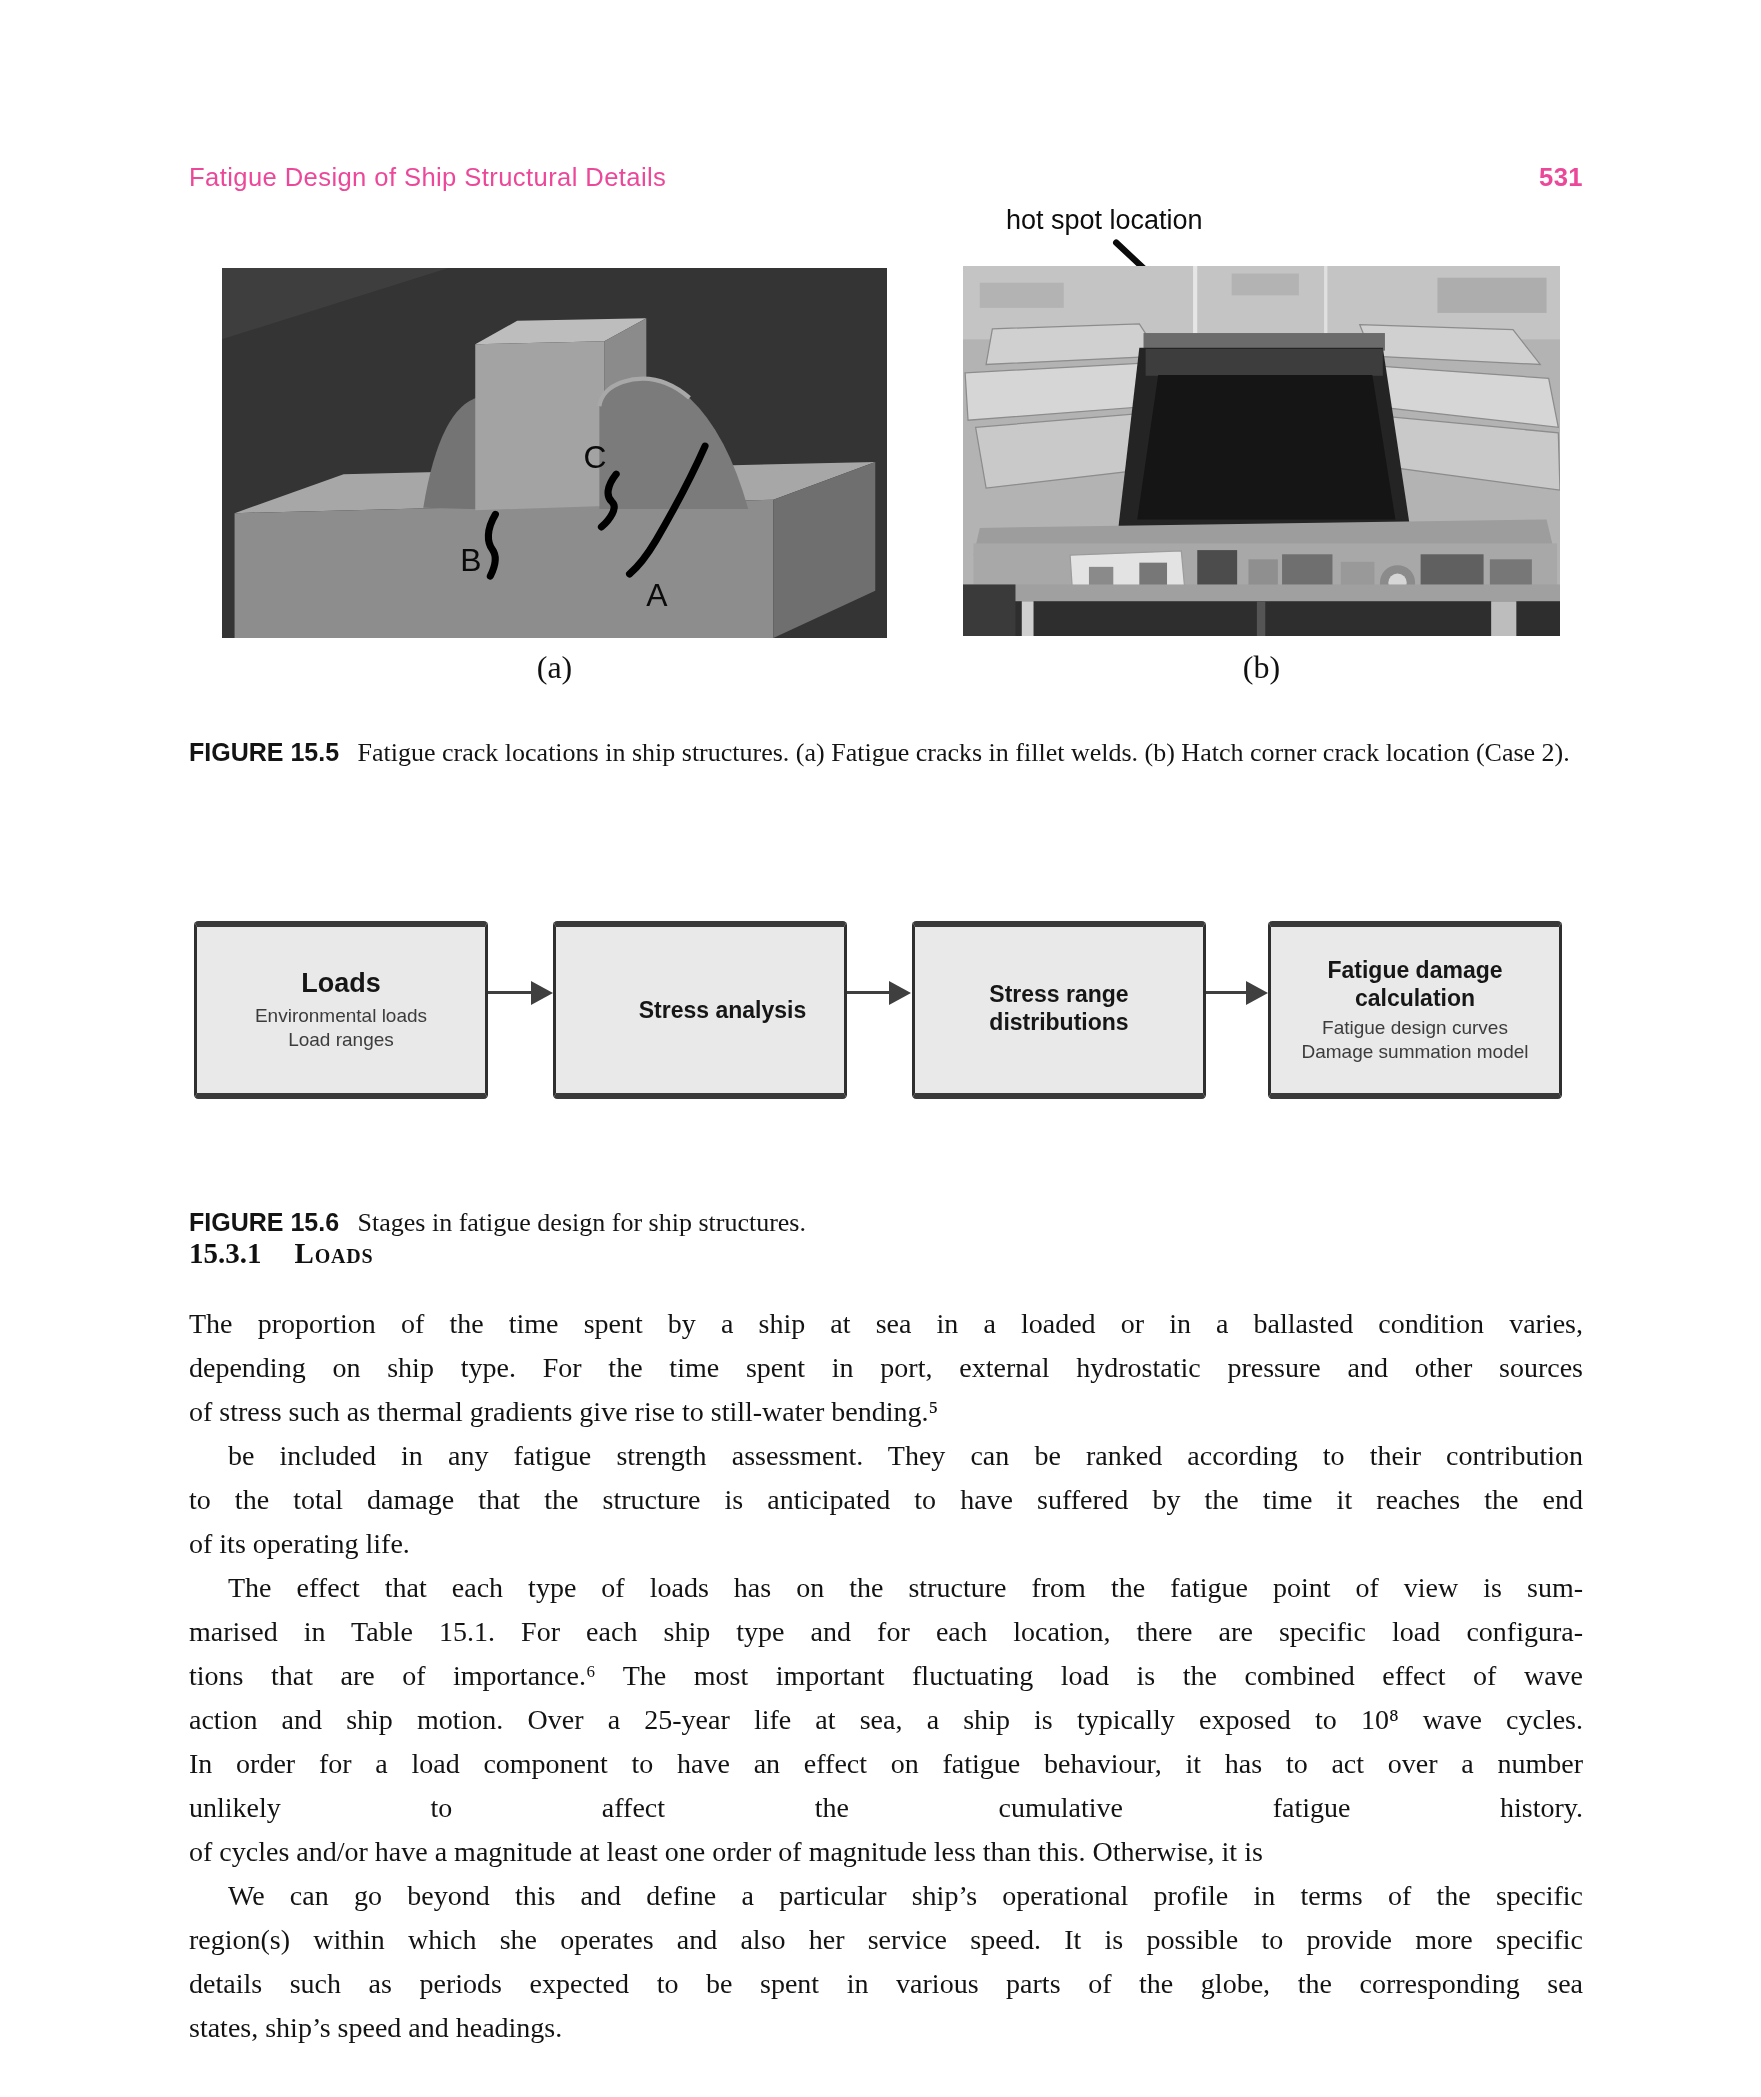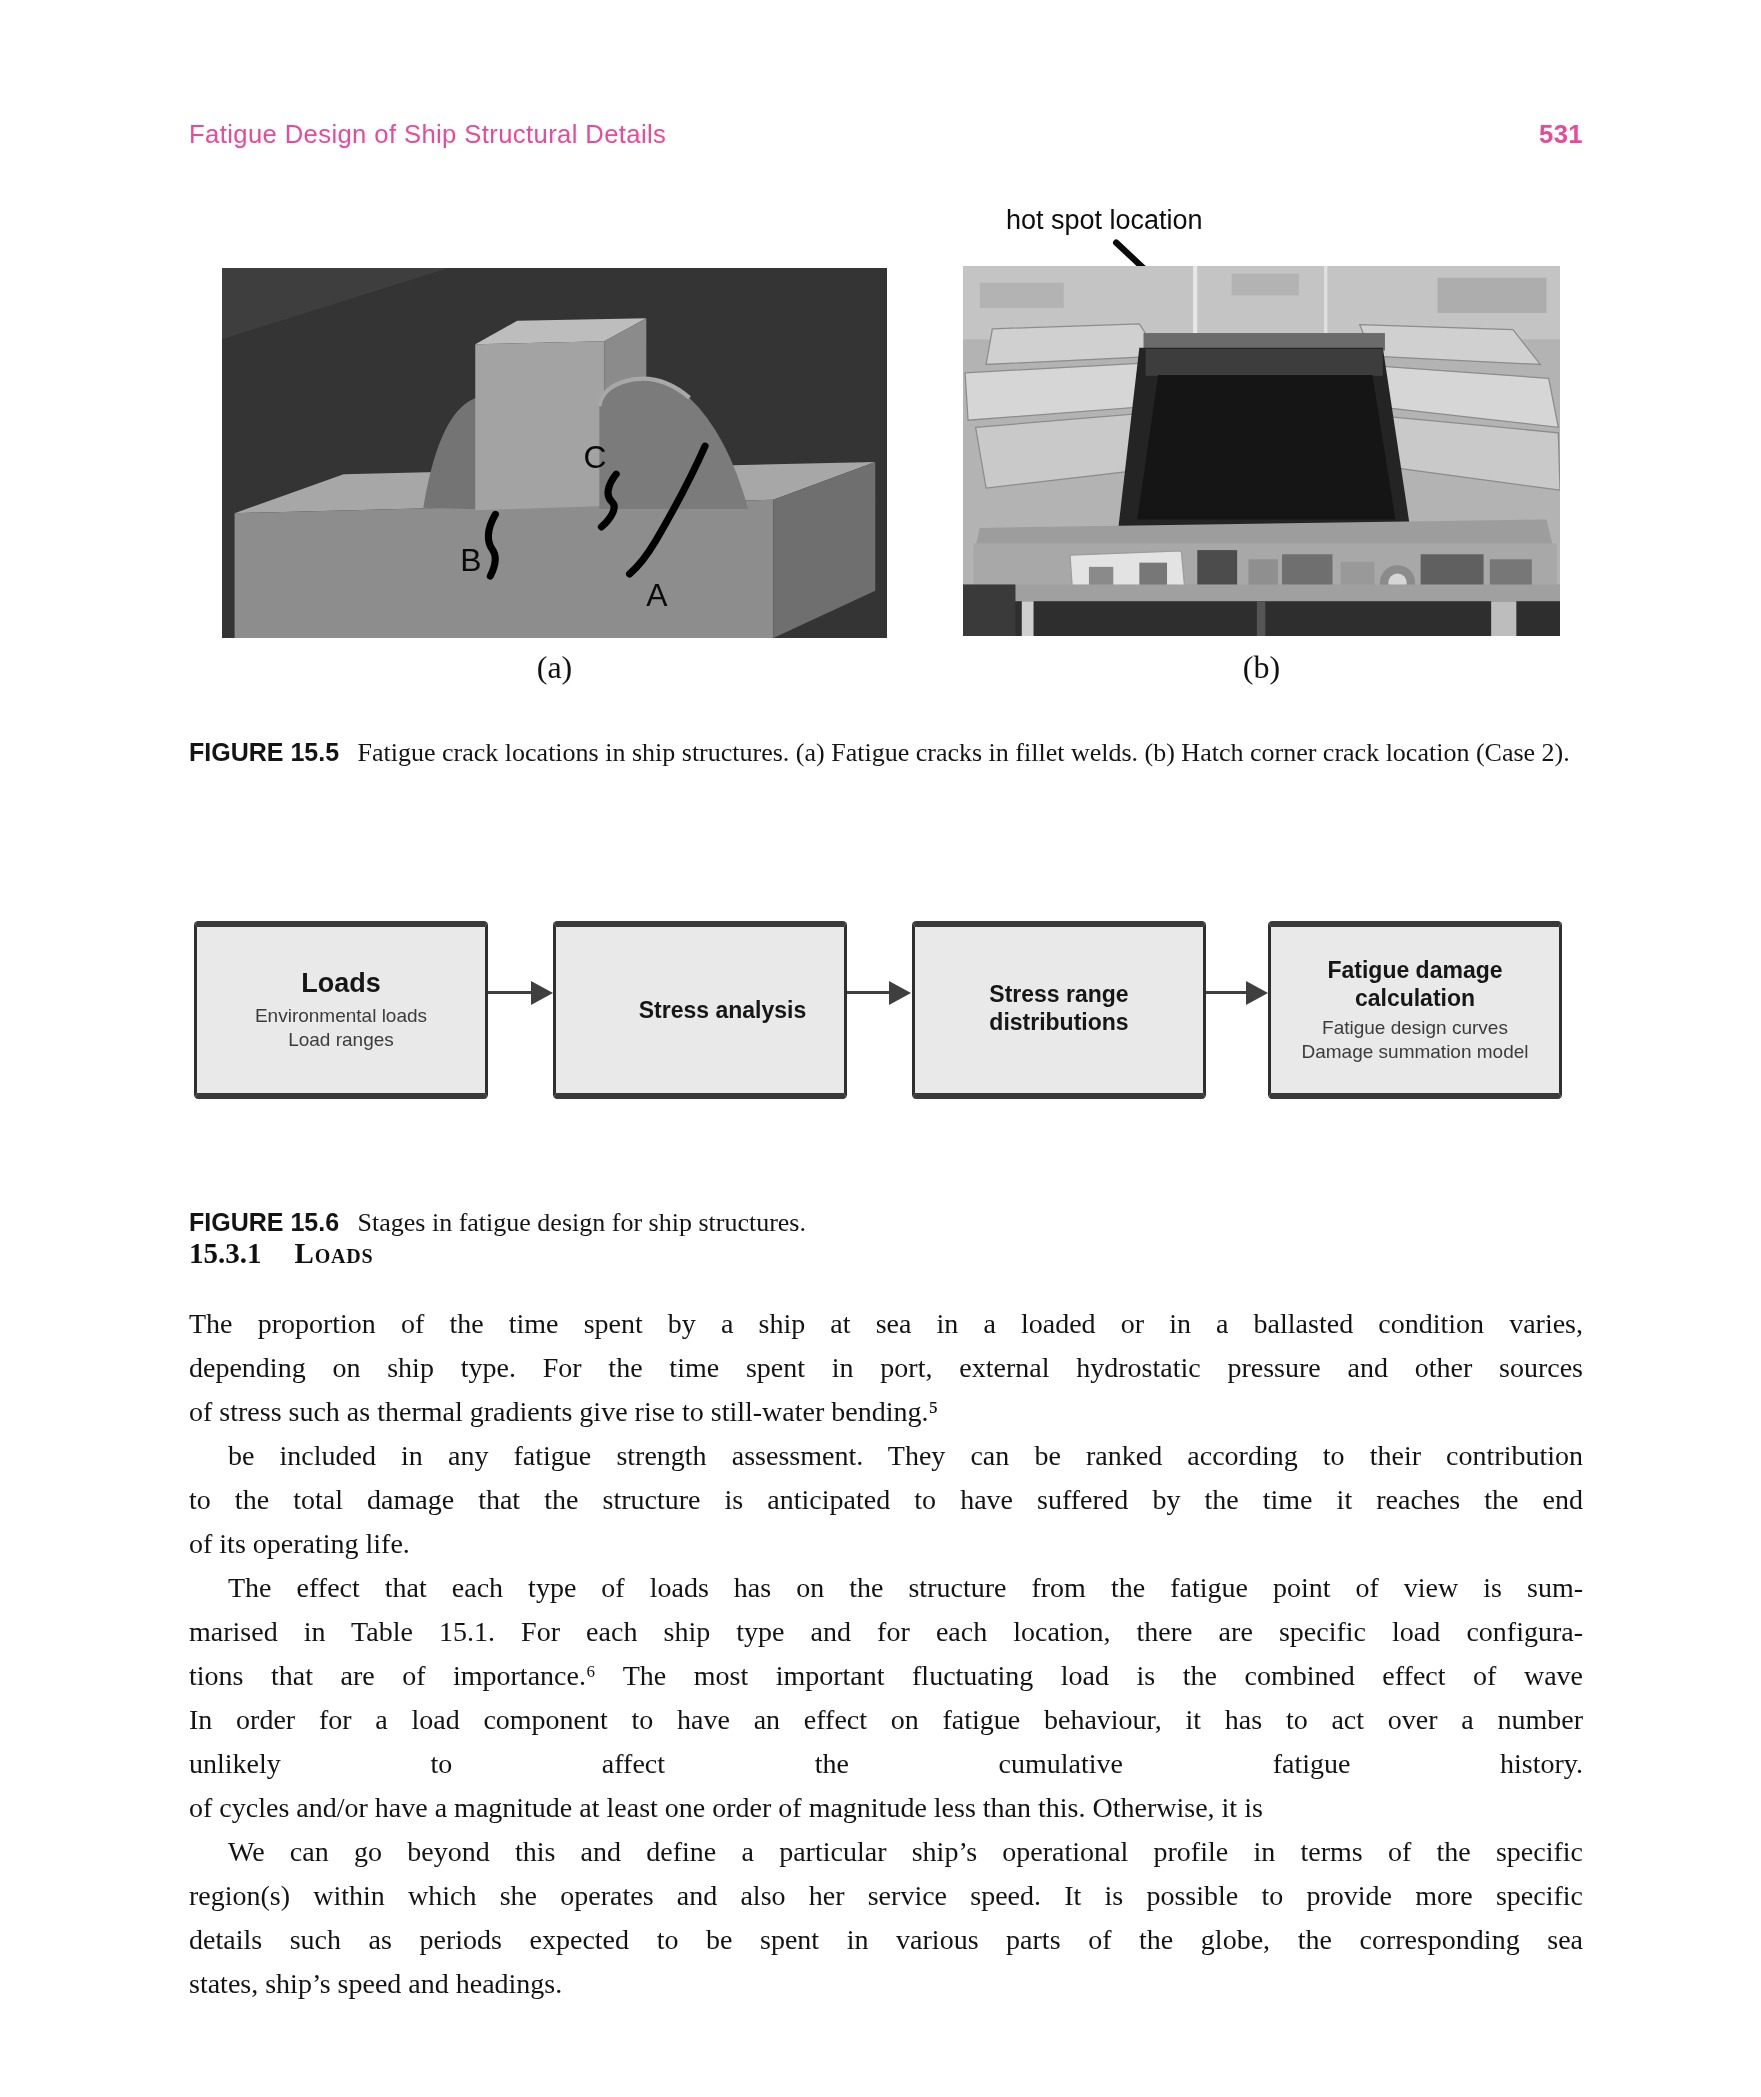--- a/index.html
+++ b/index.html
@@ -3,21 +3,21 @@
 <meta charset="utf-8">
 <style>
   html,body{margin:0;padding:0;background:#ffffff;}
   body{width:1762px;height:2517px;position:relative;overflow:hidden;
        font-family:"Liberation Serif",serif;color:#141414;}
 
   
   .runhead{position:absolute;left:189px;top:120px;width:1394px;
            display:flex;justify-content:space-between;align-items:baseline;
            font-family:Liberation Sans, sans-serif;font-size:25.6px;color:#ec4899;letter-spacing:0.4px;}
-  .runhead .pagenum{font-weight:bold;}
+  .runhead .pagenum{font-weight:bold;margin-top:43px;}
 
   
   .fig-a{position:absolute;left:222px;top:268px;width:665px;height:370px;}
   .fig-b{position:absolute;left:963px;top:266px;width:597px;height:370px;}
   .hotspot-label{position:absolute;left:1006px;top:205px;
                  font-family:"Liberation Sans",sans-serif;font-size:27px;color:#0d0d0d;}
   .hotspot-arrow{position:absolute;left:1091px;top:235px;width:273px;height:227px;}
   .sublabel{position:absolute;top:649px;text-align:center;
             font-size:32px;color:#111;}
   .sublabel.a{left:222px;width:665px;}
@@ -225,20 +225,21 @@
     </div>
   <div class="para indent">
       <div class="line">be included in any fatigue strength assessment. They can be ranked according to their contribution</div>
       <div class="line">to the total damage that the structure is anticipated to have suffered by the time it reaches the end</div>
       <div class="line">of its operating life.</div>
     </div>
   <div class="para indent">
       <div class="line">The effect that each type of loads has on the structure from the fatigue point of view is sum-</div>
       <div class="line">marised in Table 15.1. For each ship type and for each location, there are specific load configura-</div>
       <div class="line">tions that are of importance.⁶ The most important fluctuating load is the combined effect of wave</div>
+      <div class="line">action and ship motion. Over a 25-year life at sea, a ship is typically exposed to 10⁸ wave cycles.</div>
       <div class="line">In order for a load component to have an effect on fatigue behaviour, it has to act over a number</div>
       <div class="line">unlikely to affect the cumulative fatigue history.</div>
       <div class="line">of cycles and/or have a magnitude at least one order of magnitude less than this. Otherwise, it is</div>
     </div>
   <div class="para indent">
       <div class="line">We can go beyond this and define a particular ship’s operational profile in terms of the specific</div>
       <div class="line">region(s) within which she operates and also her service speed. It is possible to provide more specific</div>
       <div class="line">details such as periods expected to be spent in various parts of the globe, the corresponding sea</div>
       <div class="line">states, ship’s speed and headings.</div>
     </div>

